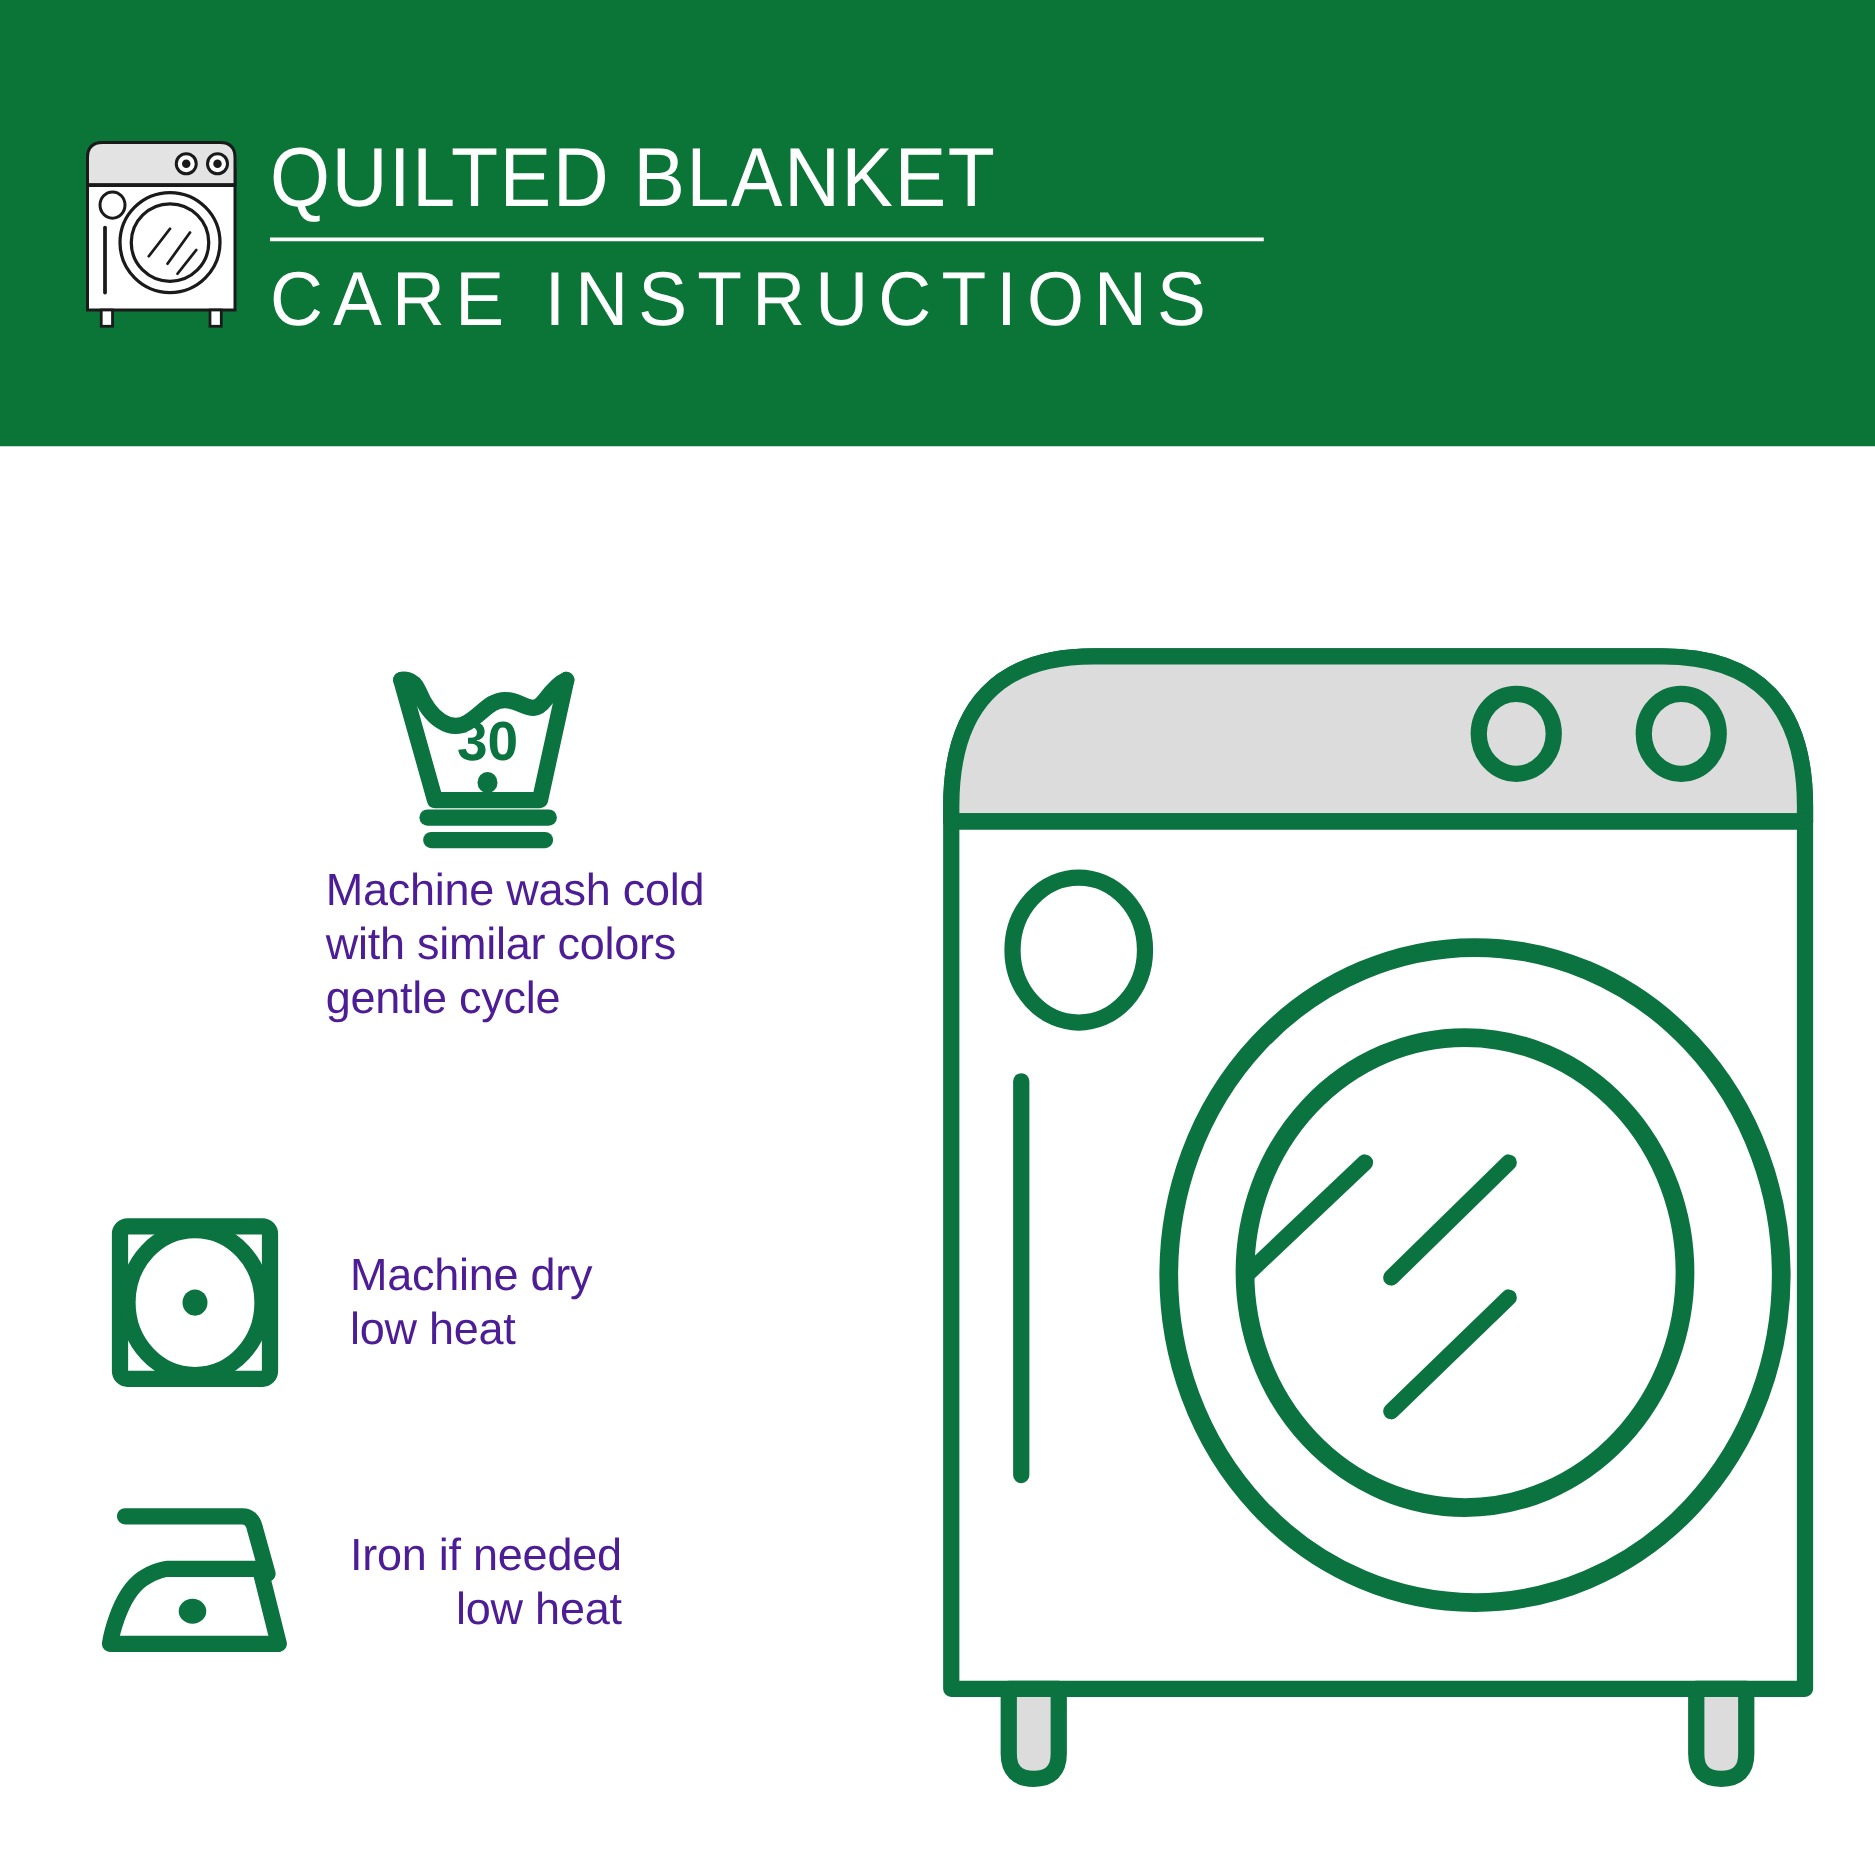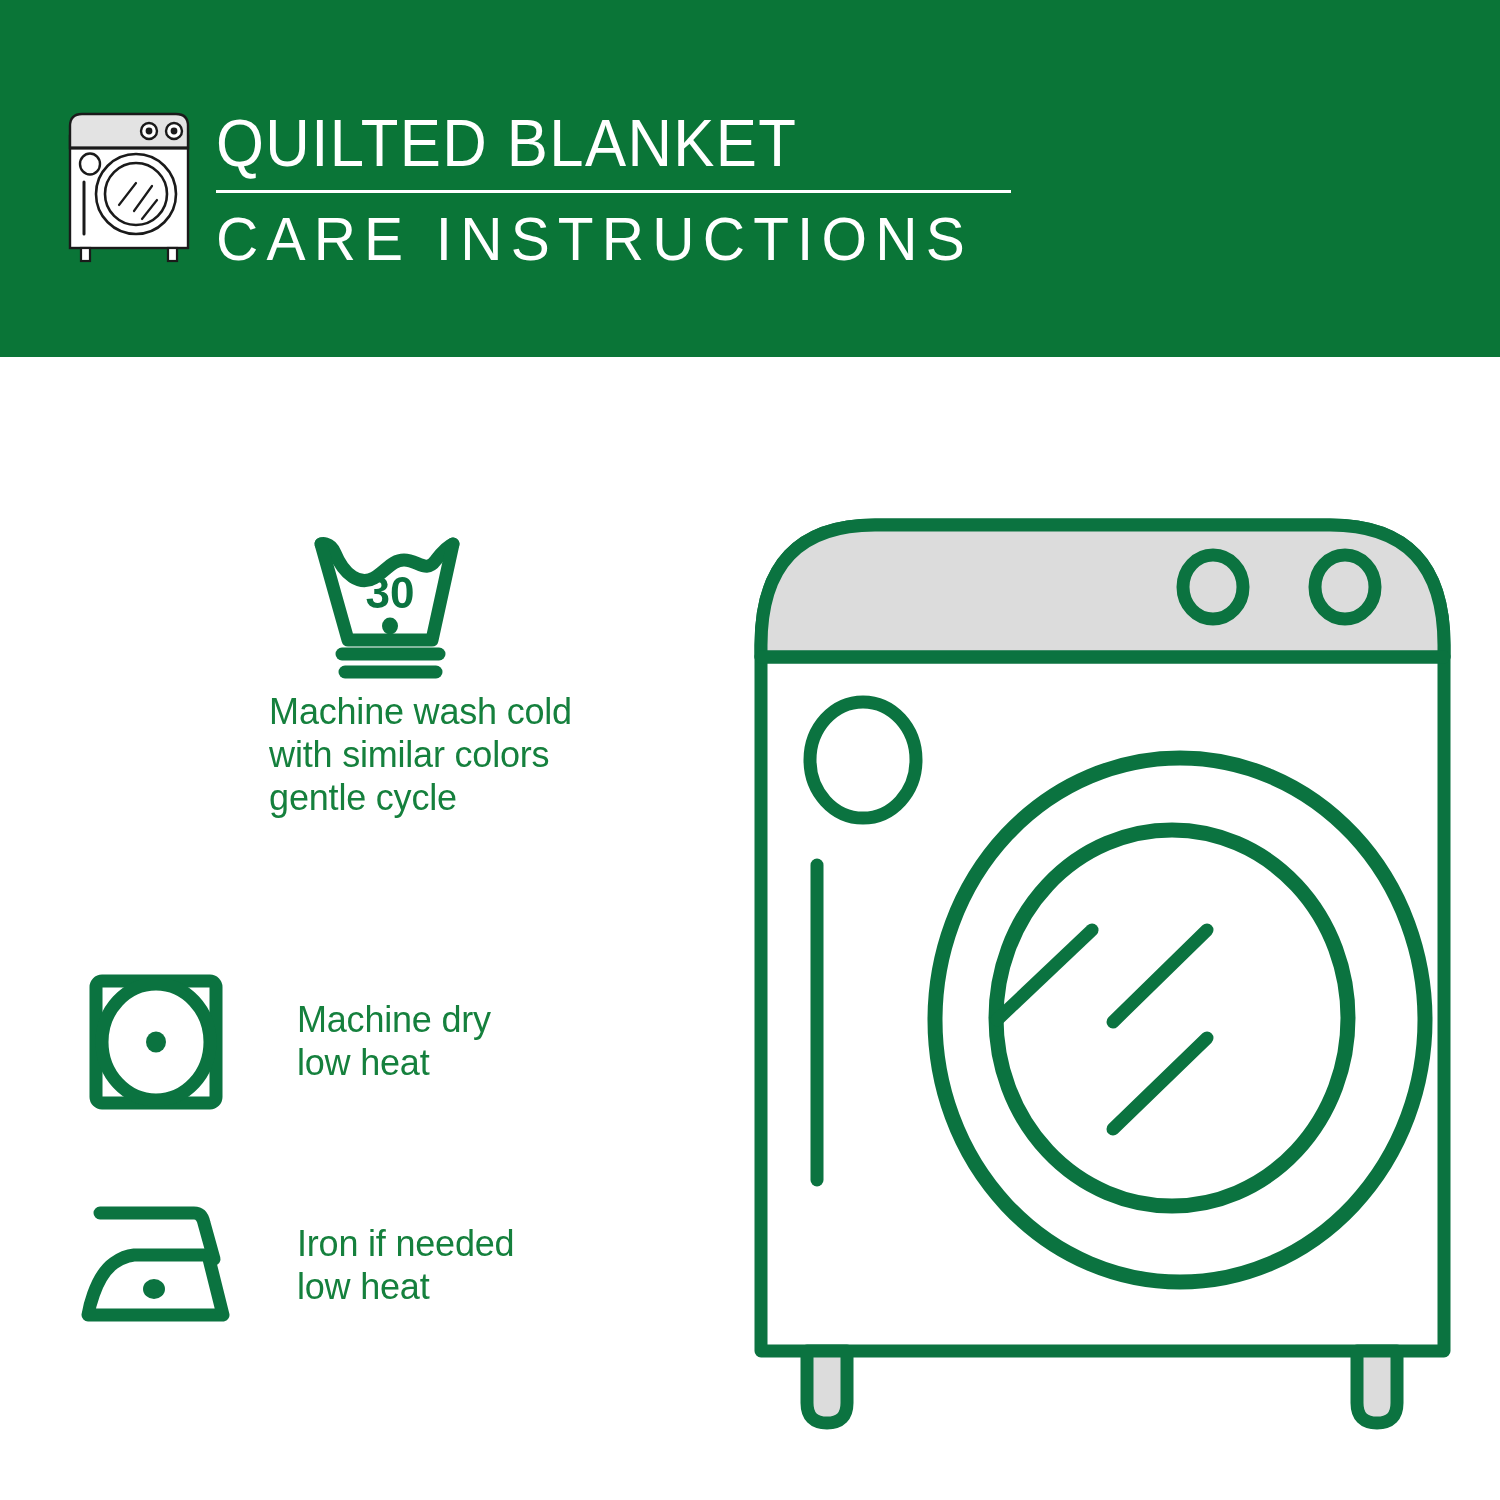--- a/index.html
+++ b/index.html
@@ -87,38 +87,38 @@
     position: absolute;
     left: 72px;
     width: 640px;
     display: flex;
     align-items: center;
   }
 
   .care-row.r0 { top: 165px; flex-direction: column; }
   .care-row.r1 { top: 372px; }
   .care-row.r2 { top: 608px; }
-  .care-row.r3 { top: 832px; }
+  .care-row.r3 { top: 832px; text-align: right; }
 
   .care-symbol {
     width: 168px;
     flex: 0 0 168px;
     display: flex;
     align-items: center;
     justify-content: flex-start;
   }
 
   .care-text {
     font-family: "Liberation Sans", sans-serif;
     font-size: 36px;
     font-weight: 400;
     line-height: 43px;
-    color: #15803d;
+    color: #4c1d95;
     letter-spacing: -0.2px;
-    margin-left: 57px;
+    margin-left: 40px;
     white-space: pre-line;
   }
 
   
   .machine-art {
     position: absolute;
     left: 745px;
     top: 495px;
     width: 715px;
     height: 945px;

